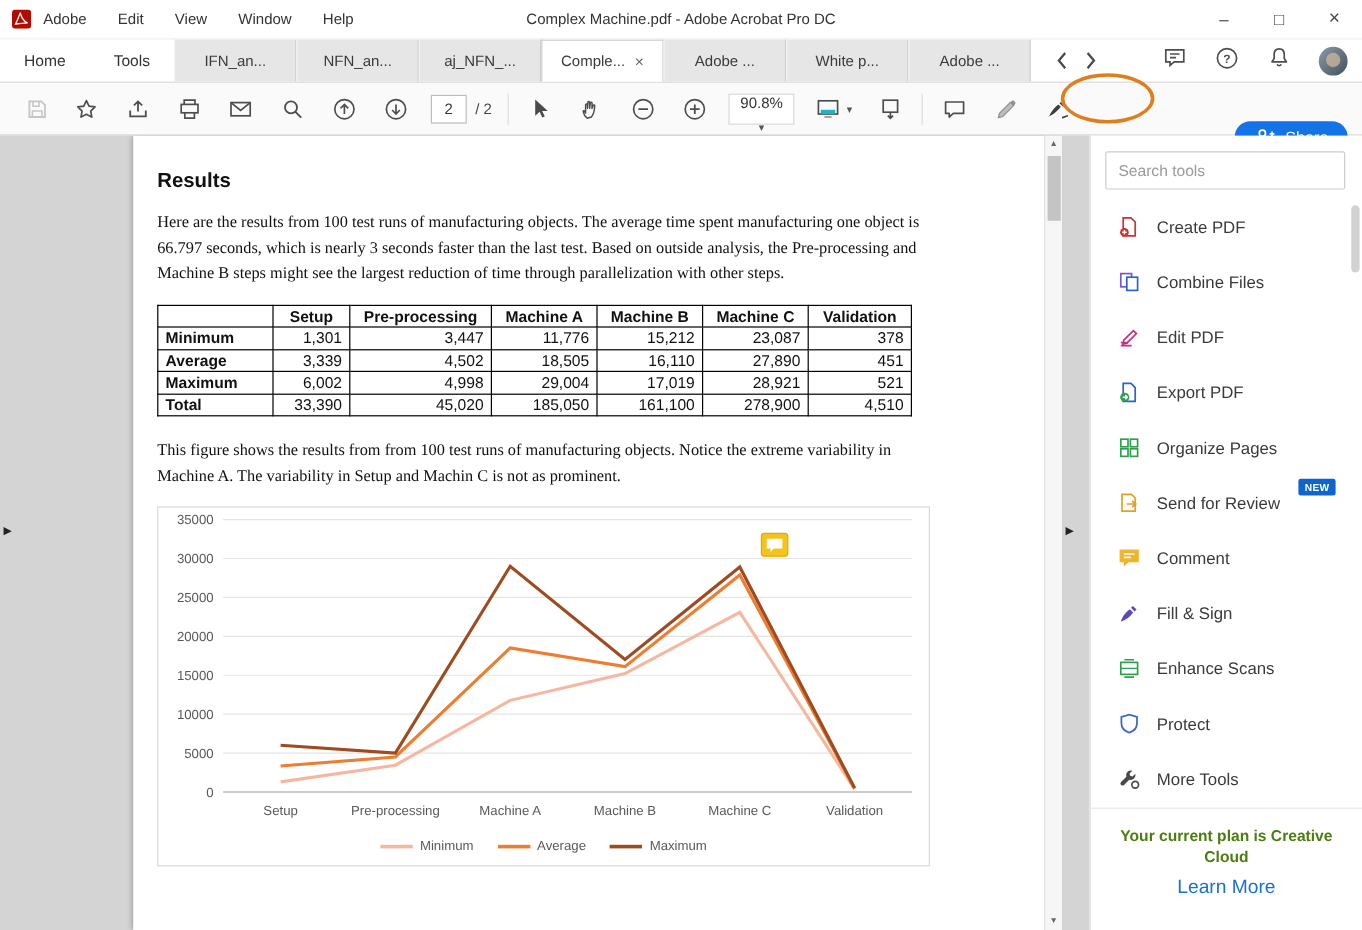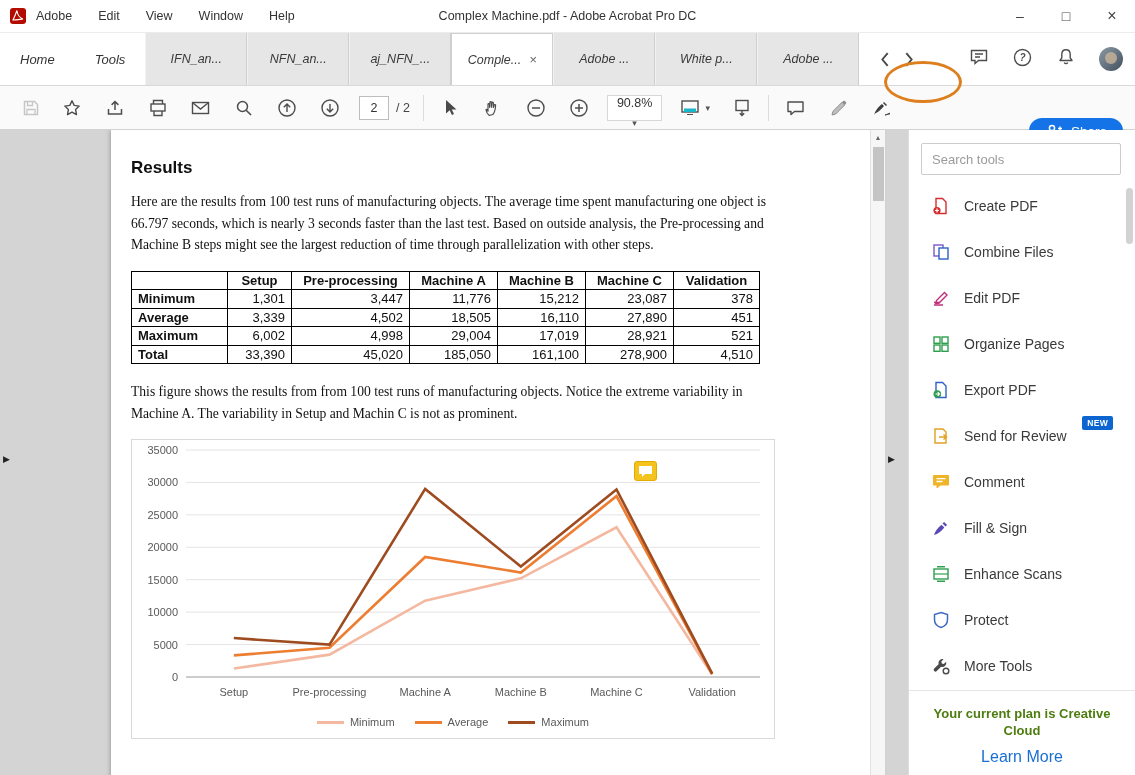--- a/index.html
+++ b/index.html
@@ -8,21 +8,21 @@
   
   .titlebar { height:33px; background:#fff; display:flex; align-items:center; position:relative; border-bottom:1px solid #ececec; }
   .app-icon { margin:0 10px 0 10px; display:flex; }
   .menus { display:flex; gap:26px; font-size:12.5px; color:#333; }
   .menus span { cursor:default; }
   .win-title { position:absolute; left:50%; transform:translateX(-50%); font-size:12.5px; color:#333; white-space:nowrap; }
   .win-controls { margin-left:auto; display:flex; height:100%; }
   .win-btn { width:46px; display:flex; align-items:center; justify-content:center; font-size:14px; color:#444; }
 
   
-  .tabbar { height:53px; display:flex; align-items:stretch; background:#fff; border-bottom:1px solid #d9d9d9; position:relative;font-style:italic; }
+  .tabbar { height:36px; display:flex; align-items:stretch; background:#fff; border-bottom:1px solid #d9d9d9; position:relative; }
   .tab-simple { display:flex; align-items:center; padding:0 20px; font-size:13px; color:#333; }
   .doc-tab { width:102px; display:flex; align-items:center; justify-content:center; gap:8px; font-size:12.5px; color:#3a3a3a;
              background:#e6e6e6; border-right:1px solid #cfcfcf; border-left:1px solid #f2f2f2; }
   .doc-tab.active { background:#fff; border-top:1px solid #cfcfcf; border-left:1px solid #cfcfcf; }
   .doc-tab .tab-close { color:#666; font-size:13px; }
   .tab-nav { display:flex; align-items:center; gap:14px; margin-left:20px; }
   .tab-nav .navbtn { display:flex; align-items:center; }
   .annotation-ellipse { position:absolute; left:884px; top:28px; width:78px; height:42px; border:3px solid #dd7f1e; border-radius:50%; pointer-events:none; z-index:6; }
   .tab-right { margin-left:auto; display:flex; align-items:center; gap:23px; padding-right:12px; }
   .avatar { width:24px; height:24px; border-radius:50%; background:linear-gradient(135deg,#8d9aa6 0%,#41505e 100%); position:relative; overflow:hidden; }
@@ -453,37 +453,37 @@
             <svg viewBox="0 0 20 20" width="20" height="20">
               <path d="M3 14.5h6M3 17h9" stroke="#c2307c" stroke-width="1.4"></path>
               <path d="M5.5 12.5l8-8 2.5 2.5-8 8-3.2.7z" fill="none" stroke="#c2307c" stroke-width="1.4"></path>
             </svg>
           </span>
           <span class="tool-label">Edit PDF</span>
         </div>
         <div class="tool-row">
           <span class="tool-icon">
             <svg viewBox="0 0 20 20" width="20" height="20">
+              <path d="M5 2.5h6.5L15 6v11.5H5z" fill="none" stroke="#2d62c9" stroke-width="1.4"></path>
+              <circle cx="6.3" cy="14" r="3.8" fill="#2e9e4f"></circle>
+              <path d="M4.6 14h3.4M6.7 12.2L8.5 14l-1.8 1.8" fill="none" stroke="#fff" stroke-width="1.2"></path>
+            </svg>
+          </span>
+          <span class="tool-label">Export PDF</span>
+        </div>
+        <div class="tool-row">
+          <span class="tool-icon">
+            <svg viewBox="0 0 20 20" width="20" height="20">
               <rect x="3" y="3" width="6" height="6.3" fill="none" stroke="#2e9e4f" stroke-width="1.4"></rect>
               <rect x="11" y="3" width="6" height="6.3" fill="none" stroke="#2e9e4f" stroke-width="1.4"></rect>
               <rect x="3" y="11" width="6" height="6.3" fill="none" stroke="#2e9e4f" stroke-width="1.4"></rect>
               <rect x="11" y="11" width="6" height="6.3" fill="none" stroke="#2e9e4f" stroke-width="1.4"></rect>
             </svg>
           </span>
           <span class="tool-label">Organize Pages</span>
-        </div>
-        <div class="tool-row">
-          <span class="tool-icon">
-            <svg viewBox="0 0 20 20" width="20" height="20">
-              <path d="M5 2.5h6.5L15 6v11.5H5z" fill="none" stroke="#2d62c9" stroke-width="1.4"></path>
-              <circle cx="6.3" cy="14" r="3.8" fill="#2e9e4f"></circle>
-              <path d="M4.6 14h3.4M6.7 12.2L8.5 14l-1.8 1.8" fill="none" stroke="#fff" stroke-width="1.2"></path>
-            </svg>
-          </span>
-          <span class="tool-label">Export PDF</span>
         </div>
         <div class="tool-row">
           <span class="tool-icon">
             <svg viewBox="0 0 20 20" width="20" height="20">
               <path d="M4 3h8l3 3v11H4z" fill="none" stroke="#e2a122" stroke-width="1.4"></path>
               <path d="M8 11h7M12.5 8.5L15.5 11l-3 2.5" fill="none" stroke="#e2a122" stroke-width="1.4"></path>
             </svg>
           </span>
           <span class="tool-label">Send for Review</span>
           <span class="new-badge">NEW</span>

